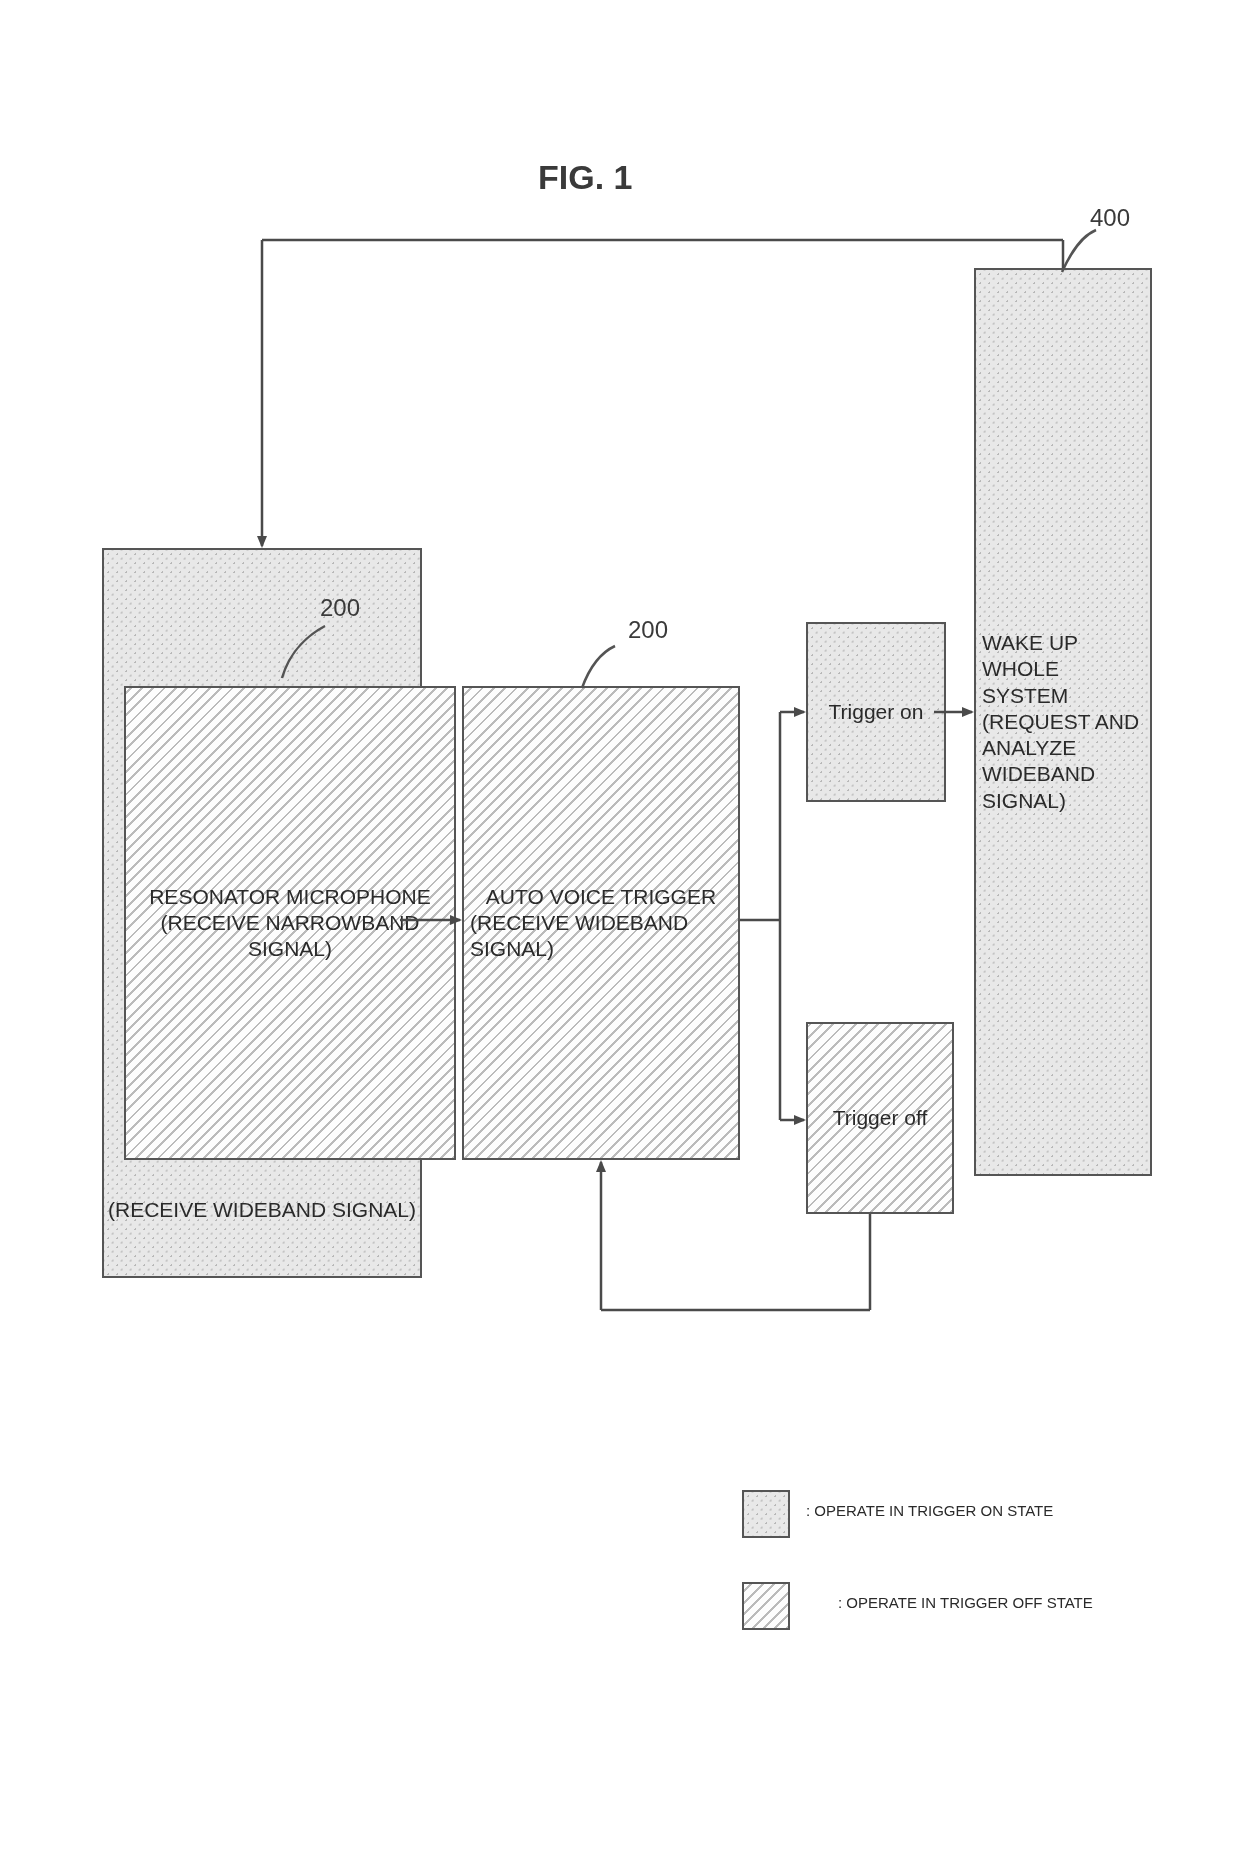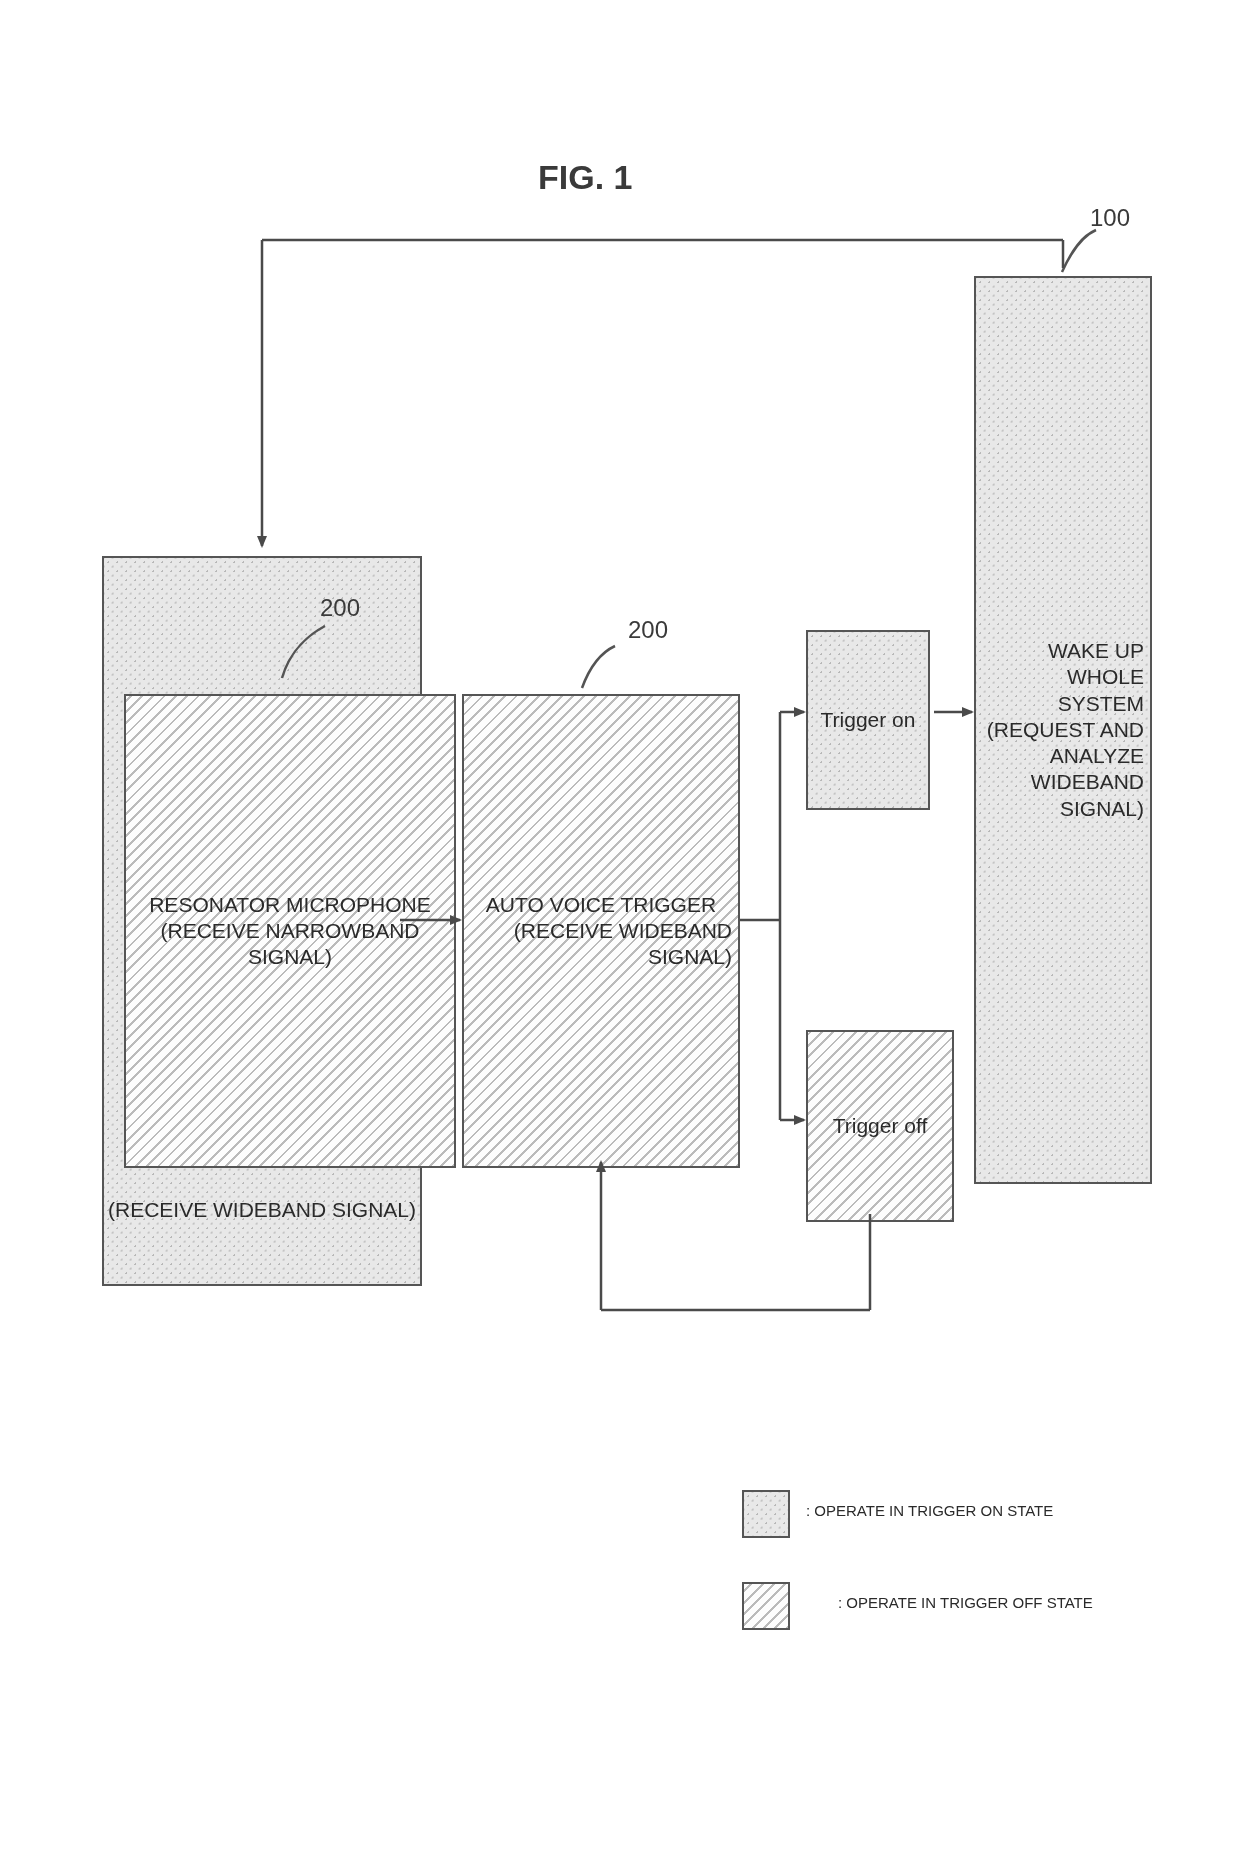--- a/index.html
+++ b/index.html
@@ -12,31 +12,30 @@
   }
   .fig-title {
     position: absolute;
     font-size: 34px;
     font-weight: bold;
     color: #3a3a3a;
   }
   .box {
     position: absolute;
     border: 2.5px solid #555;
-    text-align: right;
+    text-align: left;
     display: flex;
     flex-direction: column;
     justify-content: center;
     align-items: center;
     font-size: 21px;
     color: #2a2a2a;
     line-height: 1.25;
     box-sizing: border-box;
     padding: 6px;
-    margin-top: 8px;
   }
   .dotted {
     background-color: #e8e8e8;
     background-image:
       radial-gradient(#b8b8b8 1px, transparent 1px),
       radial-gradient(#b8b8b8 1px, transparent 1px);
     background-size: 9px 9px;
     background-position: 0 0, 4.5px 4.5px;
   }
   .hatched {
@@ -102,35 +101,35 @@
 <div class="box hatched" style="left:462px; top:686px; width:278px; height:474px;">
   <span>AUTO VOICE TRIGGER</span>
   <span>(RECEIVE WIDEBAND SIGNAL)</span>
 </div>
 
 <div class="ref" style="left:628px; top:616px;">200</div>
 <svg style="left:582px; top:642px;" width="60" height="48">
   <path class="leader" d="M 0 46 C 8 24, 20 10, 33 4"></path>
 </svg>
 
-<div class="box dotted" style="left:806px; top:622px; width:124px; height:180px;">
+<div class="box dotted" style="left:806px; top:622px; width:140px; height:180px;">
   <span>Trigger on</span>
 </div>
 
 <div class="box hatched" style="left:806px; top:1022px; width:148px; height:192px;">
   <span>Trigger off</span>
 </div>
 
 <div class="box dotted" style="left:974px; top:268px; width:178px; height:908px;">
   <span>WAKE UP WHOLE SYSTEM</span>
   <span>(REQUEST AND ANALYZE</span>
   <span>WIDEBAND SIGNAL)</span>
 </div>
 
-<div class="ref" style="left:1090px; top:204px;">100</div>
+<div class="ref" style="left:1090px; top:204px;">400</div>
 <svg style="left:1062px; top:228px;" width="60" height="46">
   <path class="leader" d="M 0 44 C 10 22, 20 8, 34 2"></path>
 </svg>
 
 <svg style="left:0; top:0;" width="1240" height="1500">
   <defs>
     <marker id="arrow" markerWidth="12" markerHeight="10" refX="10" refY="5" orient="auto" markerUnits="userSpaceOnUse">
       <path d="M 0 0 L 12 5 L 0 10 z" fill="#4a4a4a"></path>
     </marker>
   </defs>

